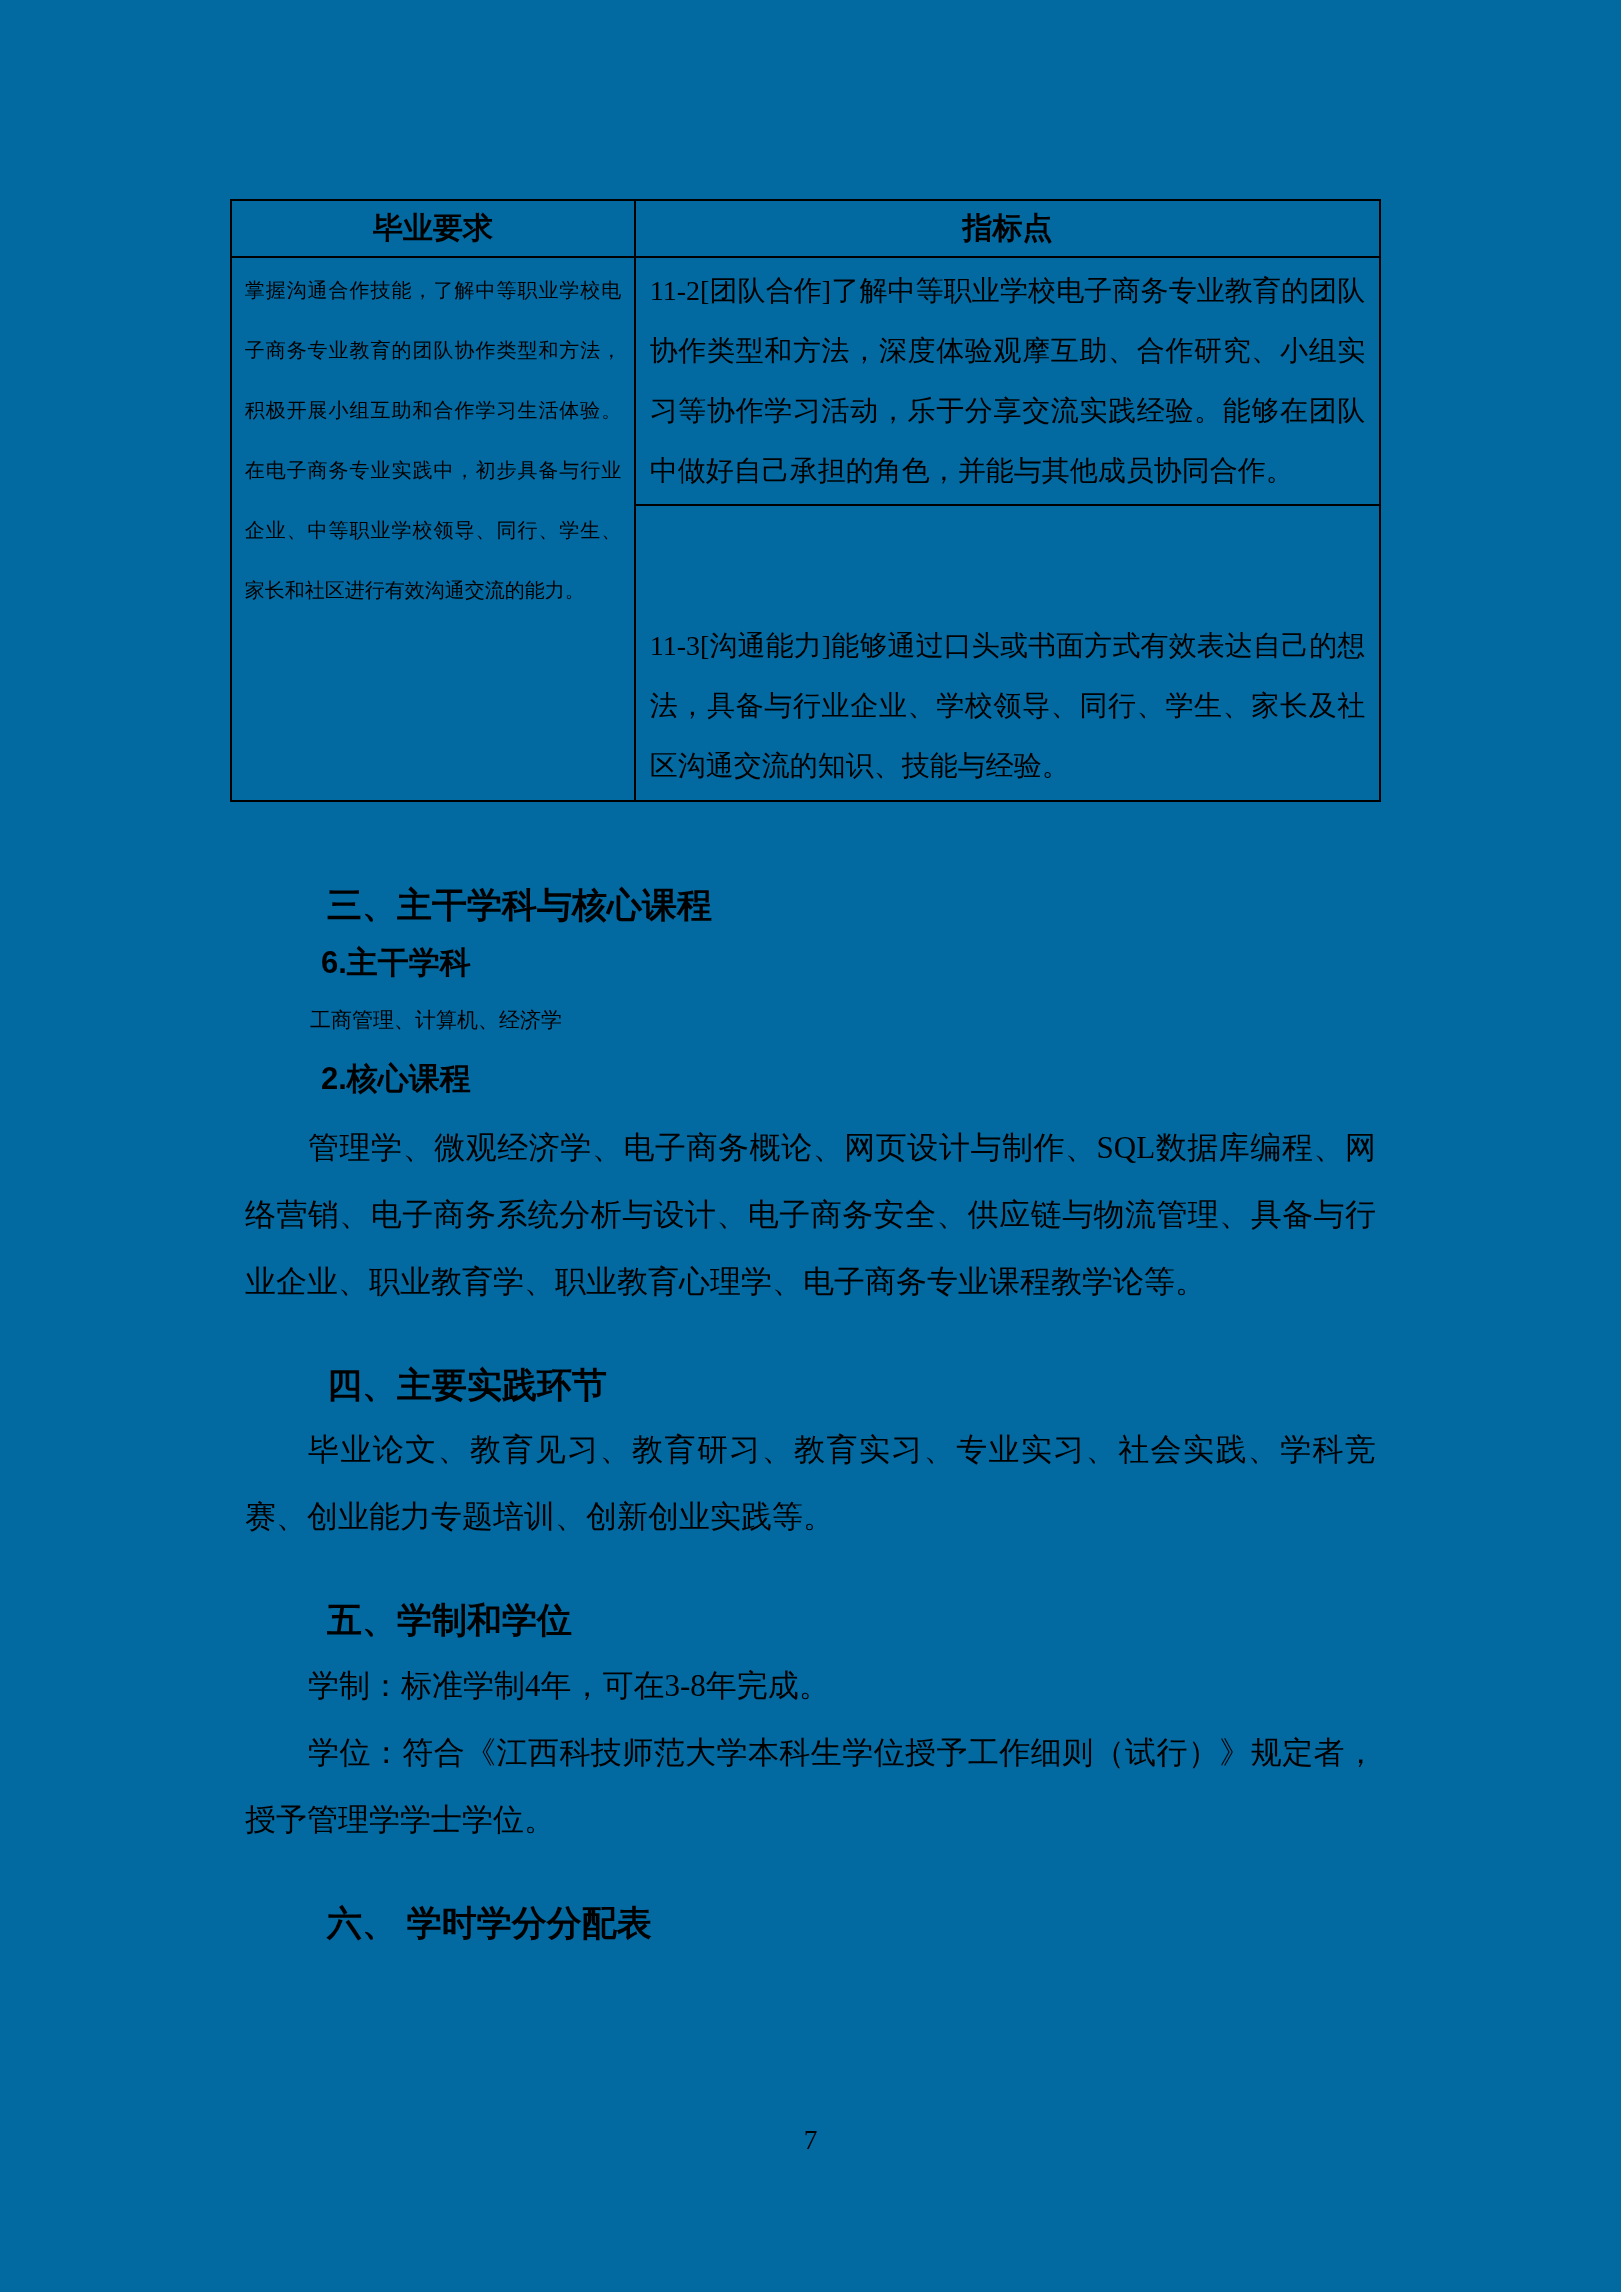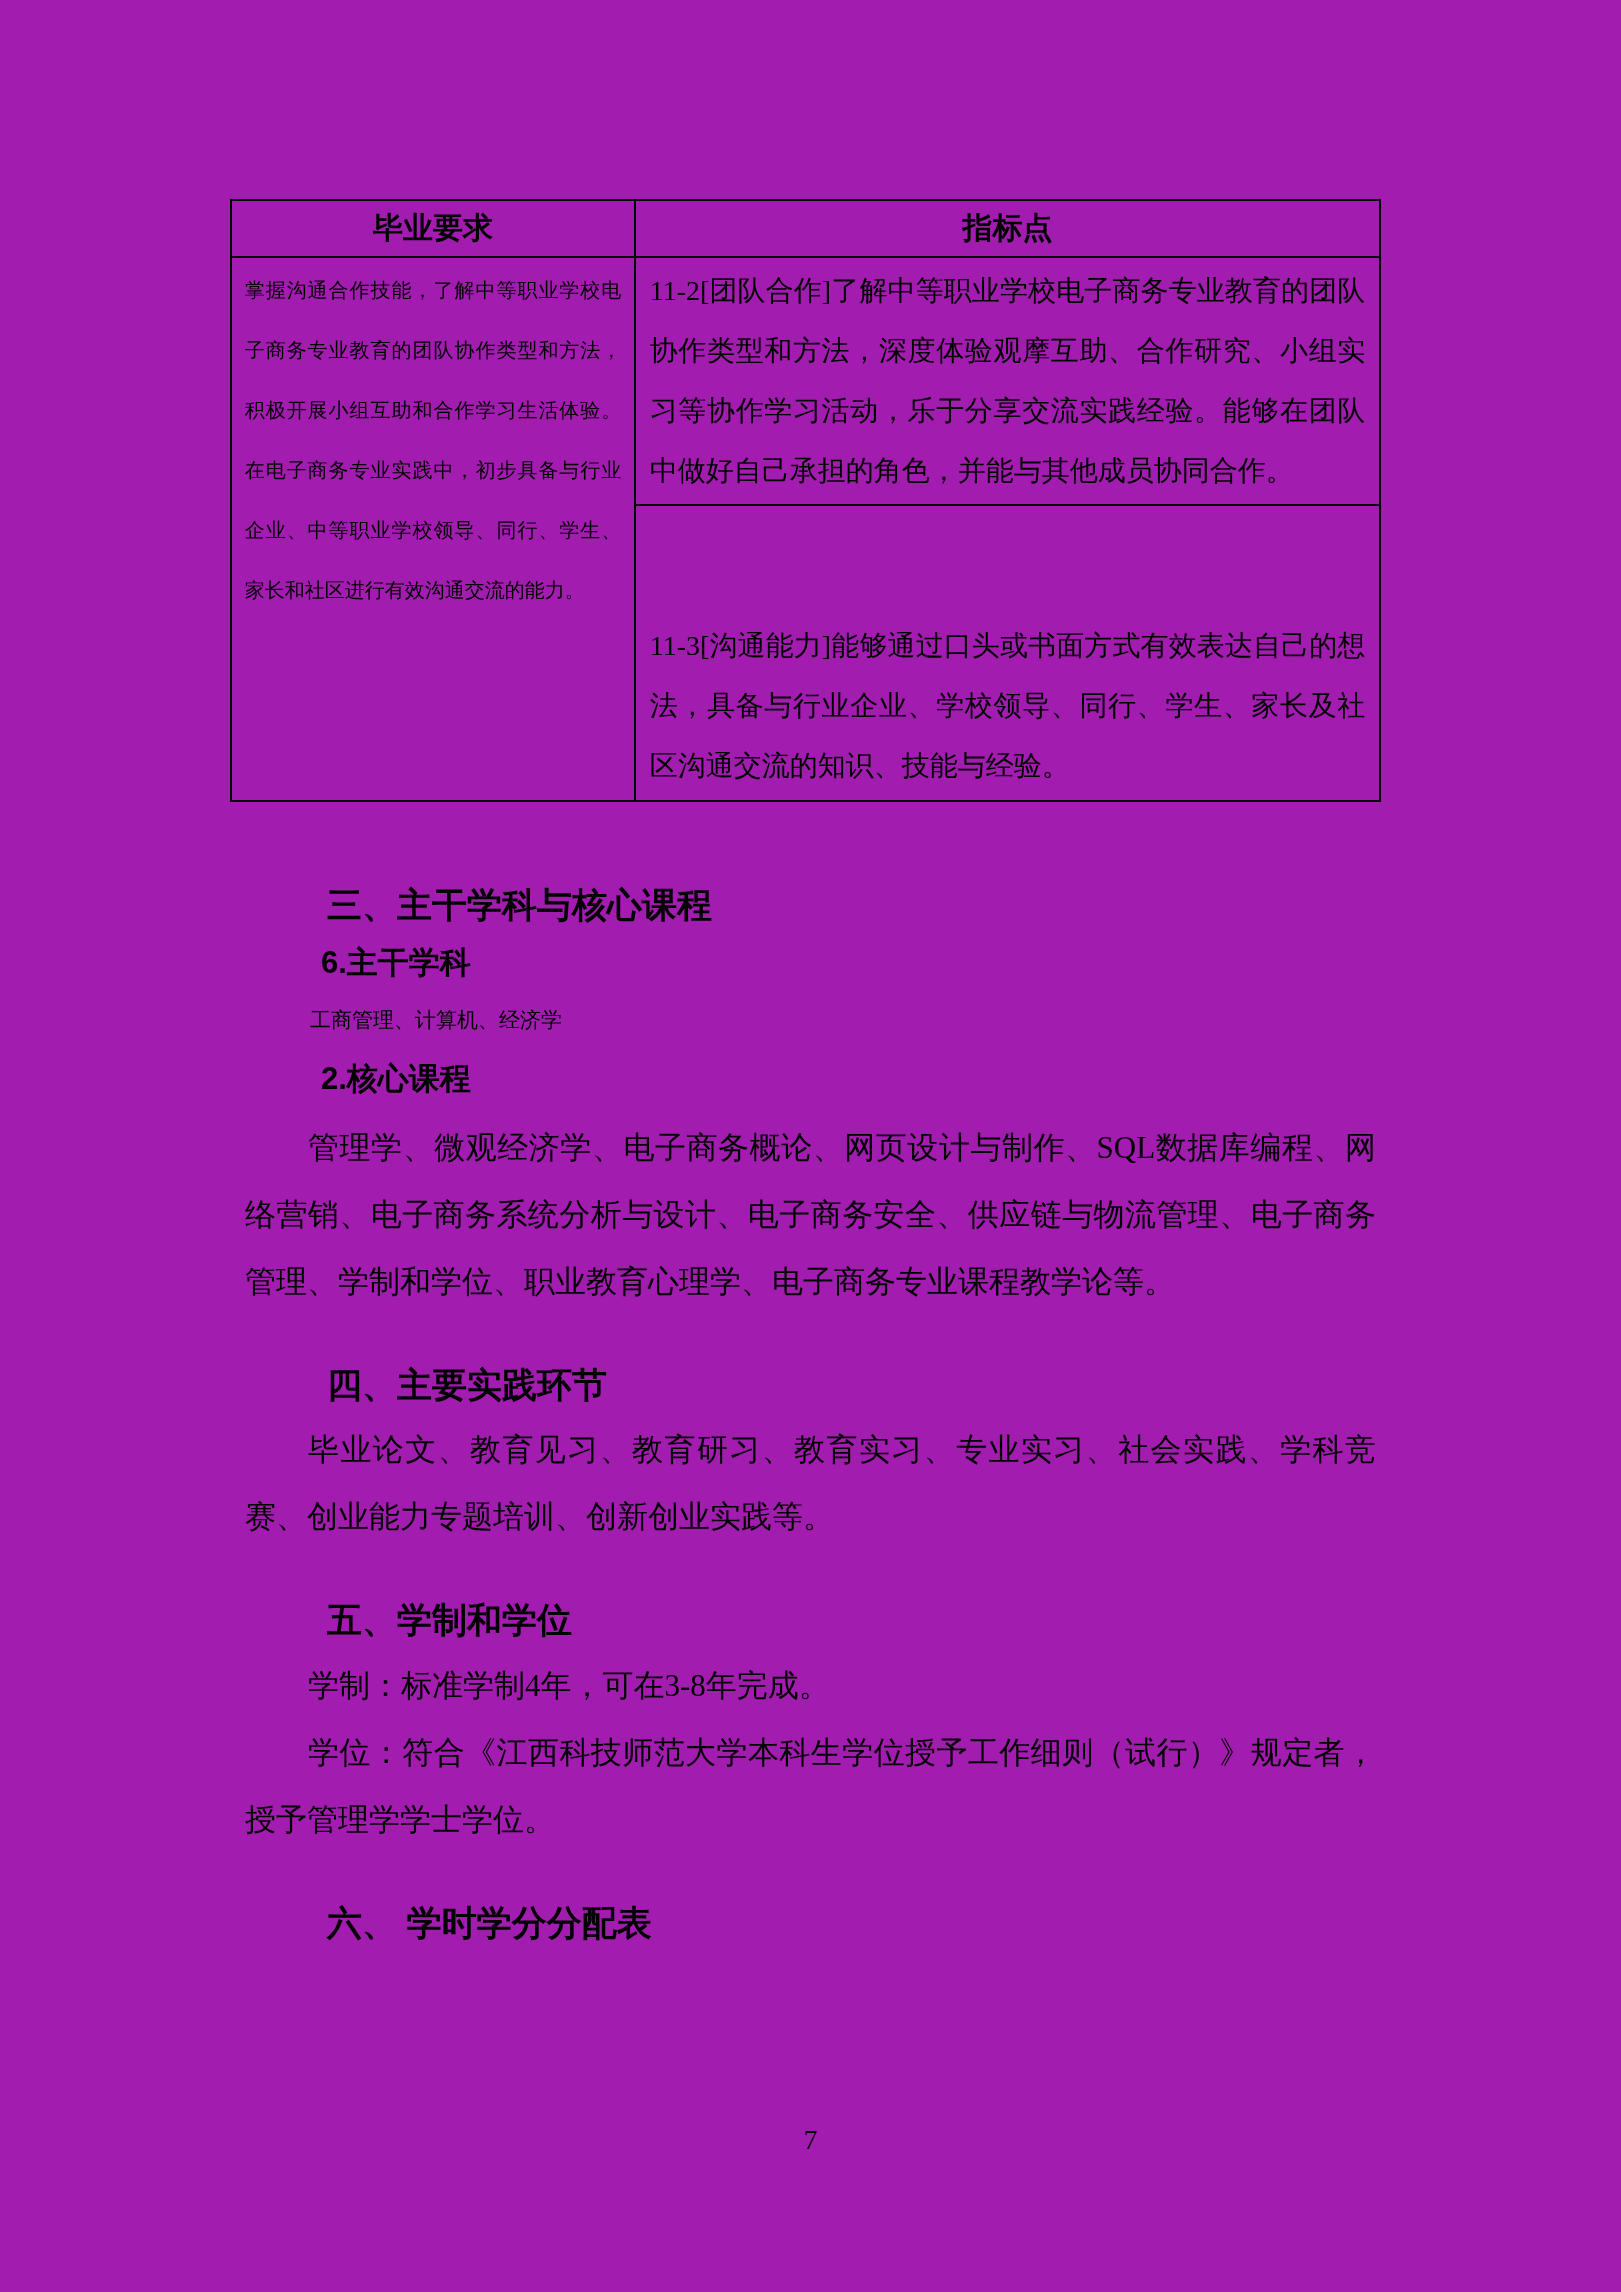--- a/index.html
+++ b/index.html
@@ -1,19 +1,19 @@
 <!DOCTYPE html>
 <html><head>
 <meta charset="utf-8">
 <style>
   html,body { margin:0; padding:0; background:#ffffff; }
   .page {
     position:relative;
     width:1621px; height:2293px;
-    background:#a21caf;
+    background:#0369a1;
     color:#000000;
     font-family:"Liberation Serif","DejaVu Serif",serif;
     overflow:hidden;
   }
   
   table.req-table {
     border-collapse:collapse;
     table-layout:fixed;
     width:1149px;
     margin:199px 0 0 230px;
@@ -123,21 +123,21 @@
   <div class="content">
 
     <div class="sec-heading sec-3">三、主干学科与核心课程</div>
 
     <div class="sub-heading">6.主干学科</div>
 
     <div class="single-line">工商管理、计算机、经济学</div>
 
     <div class="sub-heading tight">2.核心课程</div>
 
-    <div class="para">管理学、微观经济学、电子商务概论、网页设计与制作、SQL数据库编程、网络营销、电子商务系统分析与设计、电子商务安全、供应链与物流管理、电子商务管理、学制和学位、职业教育心理学、电子商务专业课程教学论等。</div>
+    <div class="para">管理学、微观经济学、电子商务概论、网页设计与制作、SQL数据库编程、网络营销、电子商务系统分析与设计、电子商务安全、供应链与物流管理、具备与行业企业、职业教育学、职业教育心理学、电子商务专业课程教学论等。</div>
 
     <div class="sec-heading sec-4">四、主要实践环节</div>
 
     <div class="para">毕业论文、教育见习、教育研习、教育实习、专业实习、社会实践、学科竞赛、创业能力专题培训、创新创业实践等。</div>
 
     <div class="sec-heading sec-5">五、学制和学位</div>
 
     <div class="para">学制：标准学制4年，可在3-8年完成。</div>
 
     <div class="para follow">学位：符合《江西科技师范大学本科生学位授予工作细则（试行）》规定者，授予管理学学士学位。</div>

